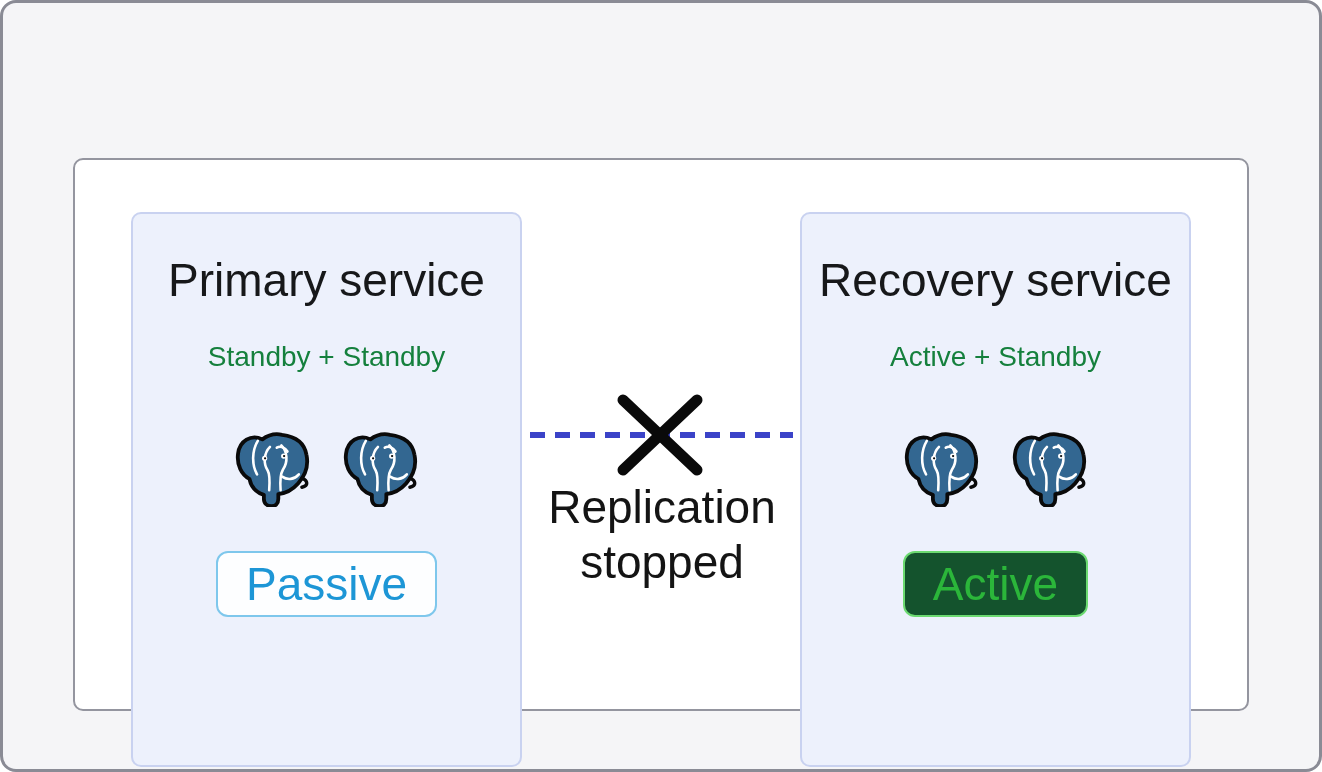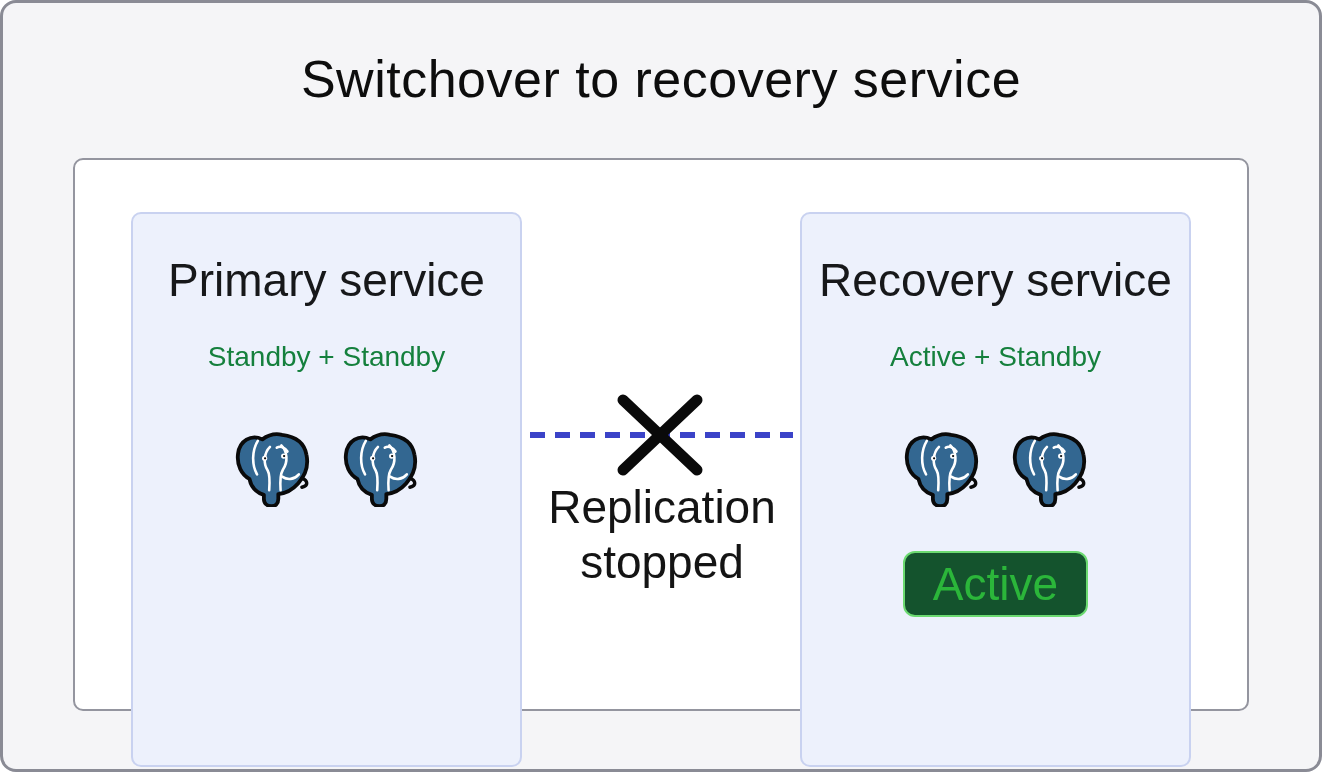--- a/index.html
+++ b/index.html
@@ -149,35 +149,35 @@
     <circle cx="41.6" cy="36" r="1.5" fill="#0a0a0a"></circle>
     <circle cx="66" cy="33" r="3.4" fill="#ffffff"></circle>
     <circle cx="66.6" cy="33" r="1.5" fill="#0a0a0a"></circle>
   </symbol>
 </svg>
 
 <div class="stage">
 
   <div class="frame"></div>
 
-  <div class="diagram-title">Switchover to recovery service</div>
 
   <div class="panel"></div>
 
   <div class="card left">
     <div class="card-title">Primary service</div>
     <div class="card-subtitle">Standby + Standby</div>
     <div class="icon-row">
       <svg class="pg-icon">
           <use href="#pg-elephant"></use>
         </svg>
       <svg class="pg-icon">
           <use href="#pg-elephant"></use>
         </svg>
     </div>
+    <div class="badge passive">Passive</div>
   </div>
 
   <div class="card right">
     <div class="card-title">Recovery service</div>
     <div class="card-subtitle">Active + Standby</div>
     <div class="icon-row">
       <svg class="pg-icon">
           <use href="#pg-elephant"></use>
         </svg>
       <svg class="pg-icon">

